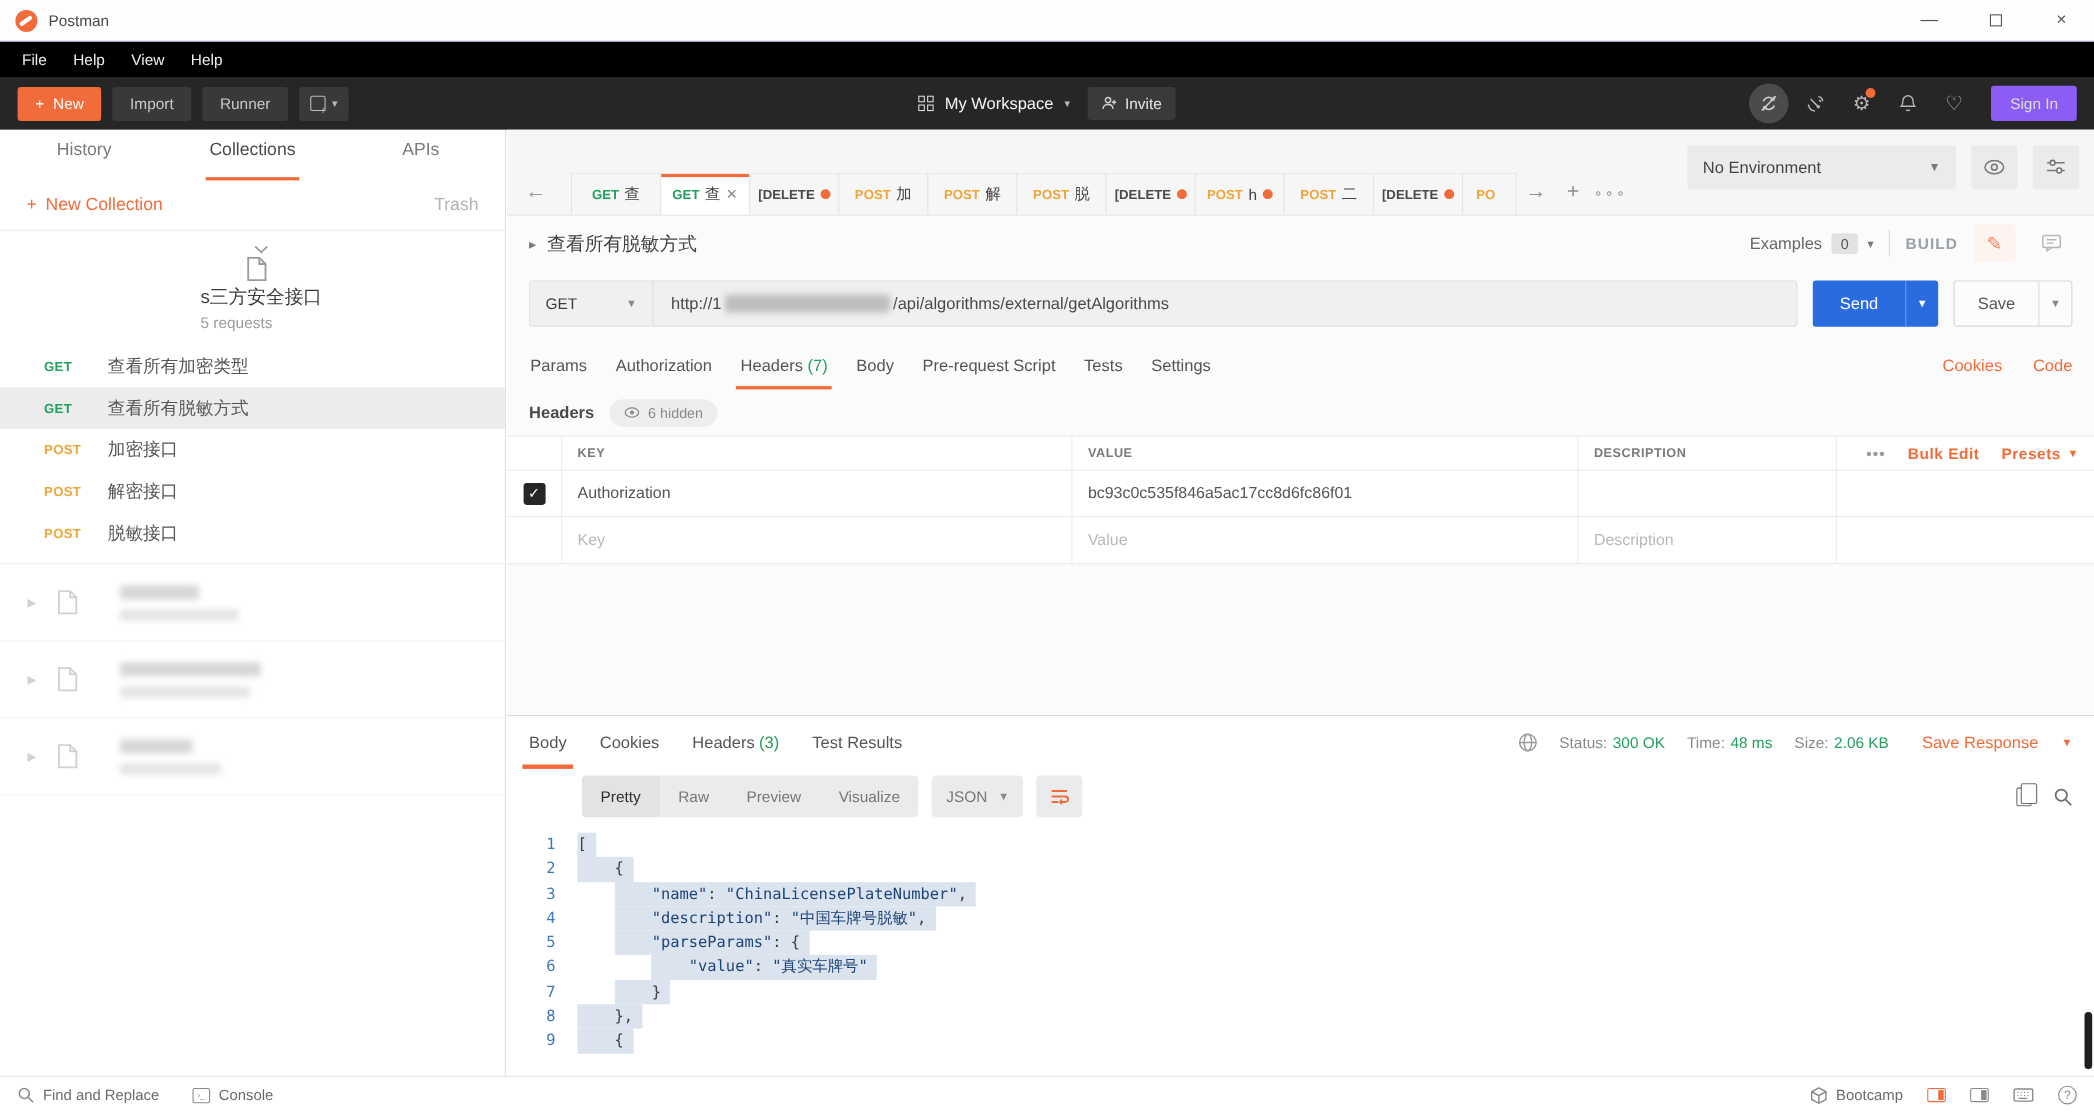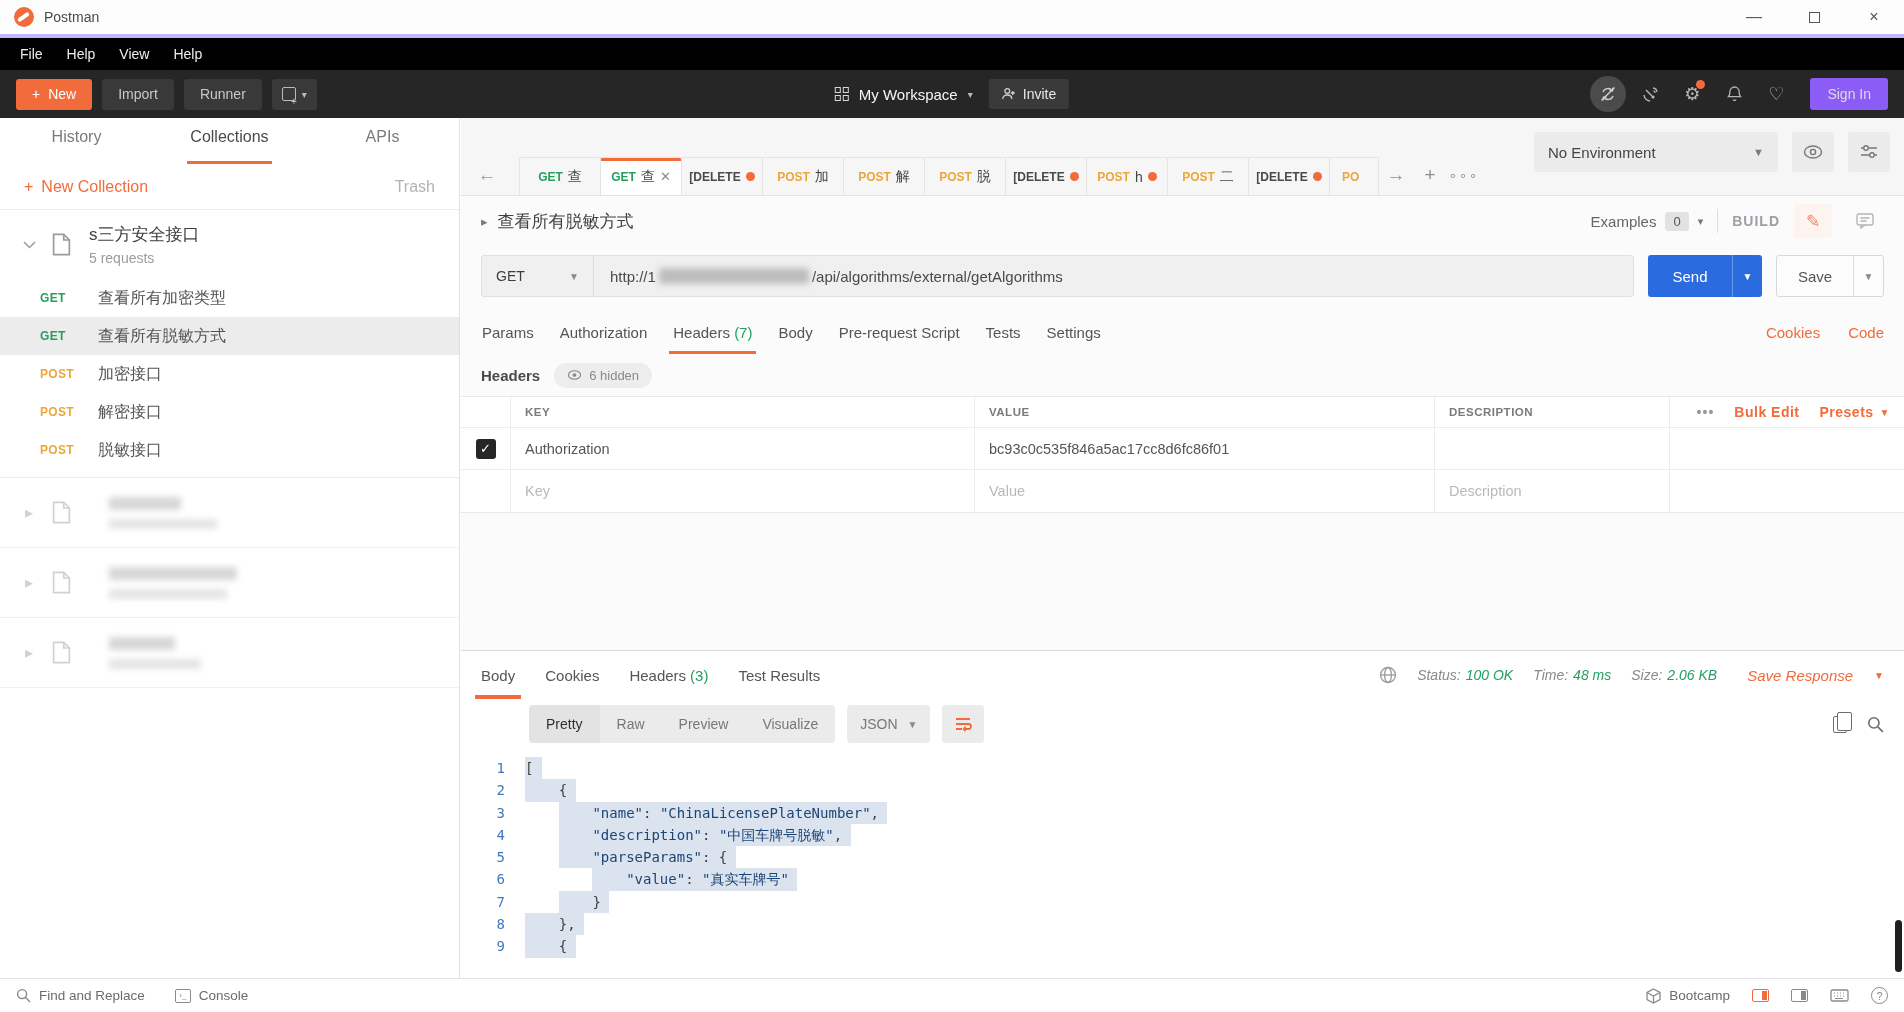--- a/index.html
+++ b/index.html
@@ -1,21 +1,21 @@
 <!DOCTYPE html>
 <html><head>
 <meta charset="utf-8">
 <style>
   * { margin:0; padding:0; box-sizing:border-box; }
   html,body { width:1904px; height:1012px; overflow:hidden; }
   body { position:relative; font-family:"Liberation Sans", sans-serif; color:#333; background:#fff; }
 
   
   .titlebar { position:absolute; top:0; left:0; right:0; height:38px; background:#fdfdfd;
-              border-bottom:4px solid #c4b5fd; display:flex; align-items:center; padding-left:14px; }
+              border-bottom:1px solid #c4b5fd; display:flex; align-items:center; padding-left:14px; }
   .logo { width:20px; height:20px; border-radius:50%; background:#f26b3a; position:relative; margin-right:10px; flex:none; }
   .logo::after { content:""; position:absolute; left:3px; top:8px; width:13px; height:4px;
                  background:#fff; transform:rotate(-35deg); border-radius:2px; }
   .title-text { font-size:14px; color:#4a4a4a; }
   .win-controls { margin-left:auto; display:flex; height:100%; }
   .win-btn { width:60px; height:100%; display:flex; align-items:center; justify-content:center; color:#555; font-size:16px; }
   .max-glyph { width:11px; height:11px; border:1px solid #555; display:block; }
 
   
   .menubar { position:absolute; top:38px; left:0; right:0; height:32px; background:#000000;
@@ -54,21 +54,21 @@
   .filter-box input { border:none; outline:none; flex:1; font-size:16px; color:#333; background:transparent;
                       font-family:inherit; }
   .filter-box input::placeholder { color:#b8b8b8; }
   .sb-tabs { display:flex; height:46px; }
   .sb-tab { flex:1; text-align:center; font-size:16px; color:#7a7a7a; padding-top:10px; position:relative; }
   .sb-tab.active { color:#4a4a4a; }
   .sb-tab.active::after { content:""; position:absolute; bottom:0; left:22%; right:22%; height:3px; background:#f26b3a; }
   .newcol-row { display:flex; align-items:center; height:46px; padding:0 24px; border-bottom:1px solid #ececec; }
   .newcol { color:#f26b3a; font-size:16px; display:flex; align-items:center; gap:8px; }
   .trash { margin-left:auto; color:#b3b3b3; font-size:16px; }
-  .col-head { display:flex; align-items:center; gap:0; padding:13px 0 13px 16px; }
+  .col-head { display:flex; align-items:center; gap:0; padding:13px 0 13px 16px;flex-direction:column; }
   .col-chev { color:#9a9a9a; width:26px; flex:none; display:flex; justify-content:center; }
   .col-ficon { margin:0 14px 0 6px; flex:none; color:#9b9b9b; }
   .col-title { font-size:17px; color:#3d3d3d; }
   .col-meta { font-size:14px; color:#9c9c9c; margin-top:4px; }
   .req-item { height:38px; display:flex; align-items:center; position:relative; font-size:16px; color:#555; }
   .req-item .rmethod { position:absolute; left:40px; font-size:12px; font-weight:bold; letter-spacing:.3px; }
   .req-item .rname { padding-left:98px; }
   .req-item.selected { background:#ececec; }
   .m-get { color:#24a05e; } .m-post { color:#eda63a; } .m-del { color:#4a4a4a; } .m-po { color:#eda63a; }
   .sb-divider { border-top:1px solid #ececec; margin-top:8px; }
@@ -163,21 +163,21 @@
   .cb-cell { justify-content:center; padding:0; }
 
   
   .response { position:absolute; left:0; right:0; top:532px; bottom:0; background:#fff;
               border-top:1px solid #dcdcdc; display:flex; flex-direction:column; }
   .resp-tabs-row { height:48px; display:flex; align-items:center; padding:0 20px; flex:none; }
   .resp-tab { margin-right:30px; font-size:15px; color:#555; position:relative; height:100%;
               display:flex; align-items:center; }
   .resp-tab .cnt { color:#24a05e; margin-left:4px; }
   .resp-tab.active::after { content:""; position:absolute; left:-6px; right:-6px; bottom:0; height:4px; background:#f26b3a; }
-  .resp-meta { margin-left:auto; display:flex; align-items:center; gap:8px; font-size:14px; color:#8a8a8a;font-style:italic; }
+  .resp-meta { margin-left:auto; display:flex; align-items:center; gap:8px; font-size:14px; color:#8a8a8a; }
   .meta-pair { display:flex; gap:5px; margin-left:12px; }
   .green { color:#24a05e; }
   .save-resp { color:#f26b3a; font-size:15px; margin-left:22px; display:flex; align-items:center; gap:21px; }
   .globe { color:#9a9a9a; }
 
   .pretty-bar { height:50px; display:flex; align-items:center; padding:0 20px; gap:12px; flex:none; }
   .seg { display:flex; background:#ebebeb; border-radius:4px; height:38px; overflow:hidden;margin-left:48px; }
   .seg-item { padding:0 17px; display:flex; align-items:center; font-size:14px; color:#777; }
   .seg-item.active { color:#2f2f2f; background:#e3e3e3; }
   .json-select { height:38px; background:#ebebeb; border-radius:4px; display:flex; align-items:center;
@@ -593,21 +593,21 @@
       <div class="resp-meta">
         <span class="globe">
           <svg width="18" height="18" viewBox="0 0 18 18">
             <circle cx="9" cy="9" r="7.5" fill="none" stroke="#9a9a9a" stroke-width="1.3"></circle>
             <ellipse cx="9" cy="9" rx="3.4" ry="7.5" fill="none" stroke="#9a9a9a" stroke-width="1.3"></ellipse>
             <path d="M1.5 9h15" stroke="#9a9a9a" stroke-width="1.3"></path>
           </svg>
         </span>
         <span class="meta-pair">
           <span>Status:</span>
-          <span class="green">100 OK</span>
+          <span class="green">300 OK</span>
         </span>
         <span class="meta-pair">
           <span>Time:</span>
           <span class="green">48 ms</span>
         </span>
         <span class="meta-pair">
           <span>Size:</span>
           <span class="green">2.06 KB</span>
         </span>
         <span class="save-resp">

